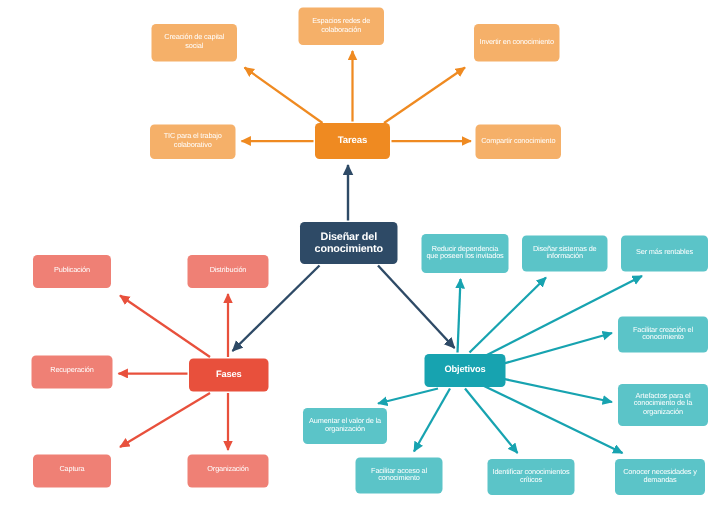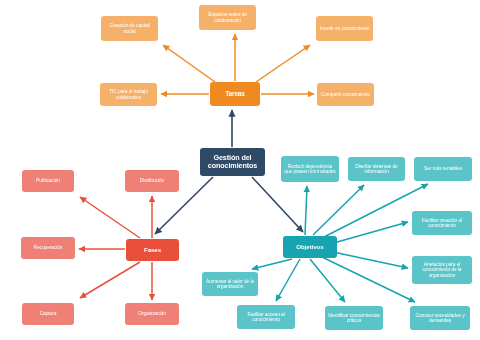--- a/index.html
+++ b/index.html
@@ -121,21 +121,21 @@
       <path d="M322,238 L428,184"></path>
       <path d="M330,244 L408,222"></path>
       <path d="M333,252 L408,268"></path>
       <path d="M292,259 L252,269"></path>
       <path d="M300,259 L276,301"></path>
       <path d="M310,259 L345,302"></path>
       <path d="M322,257 L415,302"></path>
     </g>
   </svg>
 
-  <div class="node node-center" style="left:200px; top:148px; width:65px; height:28px;">Gestión del conocimientos</div>
+  <div class="node node-center" style="left:200px; top:148px; width:65px; height:28px;">Diseñar del conocimiento</div>
 
   <div class="node node-hub-orange" style="left:210px; top:82px; width:50px; height:24px;">Tareas</div>
 
   <div class="node node-leaf-orange" style="left:101px; top:16px; width:57px; height:25px;">Creación de capital social</div>
   <div class="node node-leaf-orange" style="left:199px; top:5px; width:57px; height:25px;">Espacios redes de colaboración</div>
   <div class="node node-leaf-orange" style="left:316px; top:16px; width:57px; height:25px;">Invertir en conocimiento</div>
   <div class="node node-leaf-orange" style="left:100px; top:83px; width:57px; height:23px;">TIC para el trabajo colaborativo</div>
   <div class="node node-leaf-orange" style="left:317px; top:83px; width:57px; height:23px;">Compartir conocimiento</div>
 
   <div class="node node-hub-red" style="left:126px; top:239px; width:53px; height:22px;">Fases</div>

